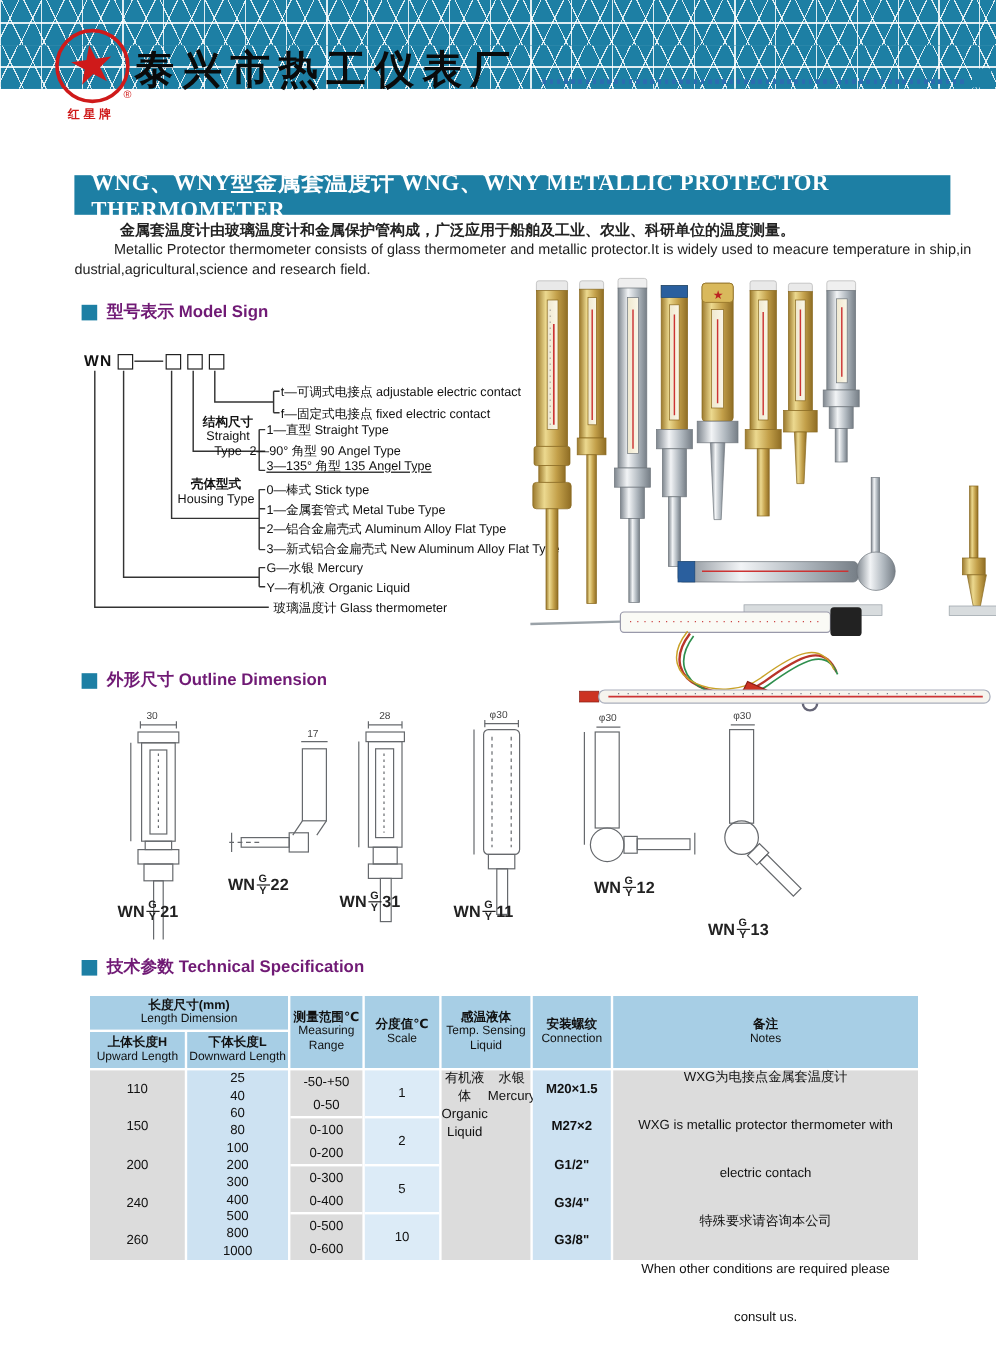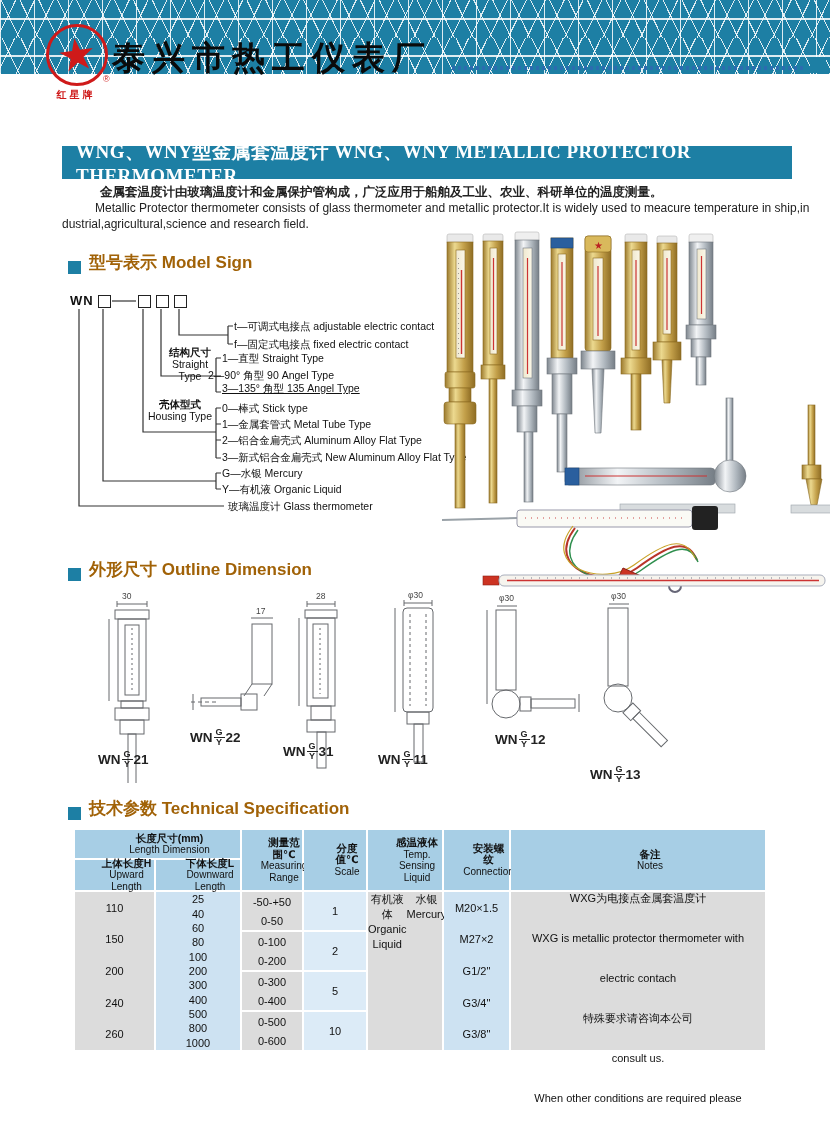--- a/index.html
+++ b/index.html
@@ -31,58 +31,58 @@
 
   
   .title-bar{position:absolute;left:62px;top:146px;width:730px;height:33px;background:#1d7fa4;
      color:#fff;display:flex;align-items:center;padding-left:14px;box-sizing:border-box;
      font-family:"Liberation Serif","DejaVu Serif",serif;font-weight:bold;font-size:19px;letter-spacing:.5px;}
 
   .intro{position:absolute;left:62px;top:184px;width:748px;font-size:12px;line-height:16px;color:#222;}
   .intro .zh{font-weight:bold;padding-left:38px;font-size:12.5px;}
   .intro .en1{padding-left:33px;}
 
-  .sec-head{position:absolute;display:flex;align-items:flex-end;gap:8px;font-size:17px;font-weight:bold;color:#a16207;}
+  .sec-head{position:absolute;display:flex;align-items:center;gap:8px;font-size:14px;font-weight:bold;color:#701a75;}
   .sec-head .bullet{width:13px;height:13px;background:#1d7fa4;display:inline-block;}
 
   
   .ms-wn{position:absolute;left:70px;top:293px;font-size:13px;font-weight:bold;letter-spacing:1px;}
   .ms-box{position:absolute;top:295px;width:11px;height:11px;border:1.5px solid #222;background:#fff;}
   .tree-label{position:absolute;font-size:10.5px;white-space:nowrap;color:#111;}
   .tree-group{position:absolute;font-size:10.5px;text-align:center;line-height:12px;color:#111;}
   .tree-group .zh{font-weight:bold;}
 
   
   .dim{position:absolute;font-size:8.5px;color:#444;}
   .model-label{position:absolute;display:flex;align-items:center;font-size:13.5px;font-weight:bold;color:#222;gap:1px;}
   .frac{display:inline-flex;flex-direction:column;align-items:center;font-size:9px;line-height:9px;font-weight:bold;}
   .frac .top{border-bottom:1px solid #222;padding:0 2px;}
 
   
   .tbl{position:absolute;left:75px;top:830px;width:690px;display:grid;
        grid-template-columns:79px 84px 60px 62px 74px 65px auto;
        grid-template-rows:28px 30px 158px;gap:2px;background:#fff;}
   .th{background:#a7cee5;display:flex;flex-direction:column;align-items:center;justify-content:center;
-      text-align:center;line-height:11.5px;font-size:10px;padding-left:24px;}
+      text-align:center;line-height:11.5px;font-size:10px;}
   .th .zh{font-weight:bold;font-size:10.5px;}
   .len-group{grid-column:1/3;grid-row:1;}
   .row2{grid-row:2;}
   .span-rows{grid-row:1/3;}
   .td{grid-row:3;display:flex;flex-direction:column;font-size:11px;text-align:center;}
   .bg-gray{background:#dcdcdc;}
   .bg-blue{background:#cde2f2;}
   .bg-lite{background:#dcebf7;}
   .cell-list>span{flex:1;display:flex;align-items:center;justify-content:center;}
   .grp{flex:1;display:flex;flex-direction:column;border-bottom:2px solid #fff;}
   .grp:last-child{border-bottom:none;}
   .grp>span{flex:1;display:flex;align-items:center;justify-content:center;}
   .grp.one>span{flex:1;}
   .liq{display:flex;flex-direction:row;justify-content:space-around;}
   .liq .blk{line-height:15px;}
-  .spread{justify-content:flex-end;}
+  .spread{justify-content:flex-end;font-weight:bold;}
   .notes-cell{justify-content:space-evenly;line-height:13px;}
 </style>
 </head>
 <body>
 
 <div class="page">
 
   <div class="logo-circle">
     <span class="logo-star">★</span>
   </div>
@@ -514,19 +514,19 @@
       <span>M27×2</span>
       <span>G1/2"</span>
       <span>G3/4"</span>
       <span>G3/8"</span>
     </div>
     <div class="td bg-gray cell-list notes-cell" style="grid-column:7;gap:27px;">
       <span>WXG为电接点金属套温度计</span>
       <span>WXG is metallic protector thermometer with</span>
       <span>electric contach</span>
       <span>特殊要求请咨询本公司</span>
+      <span>When other conditions are required please</span>
       <span>consult us.</span>
-      <span>When other conditions are required please</span>
     </div>
   </div>
 
   <div class="band bottom"></div>
 </div>
 
 </body></html>

